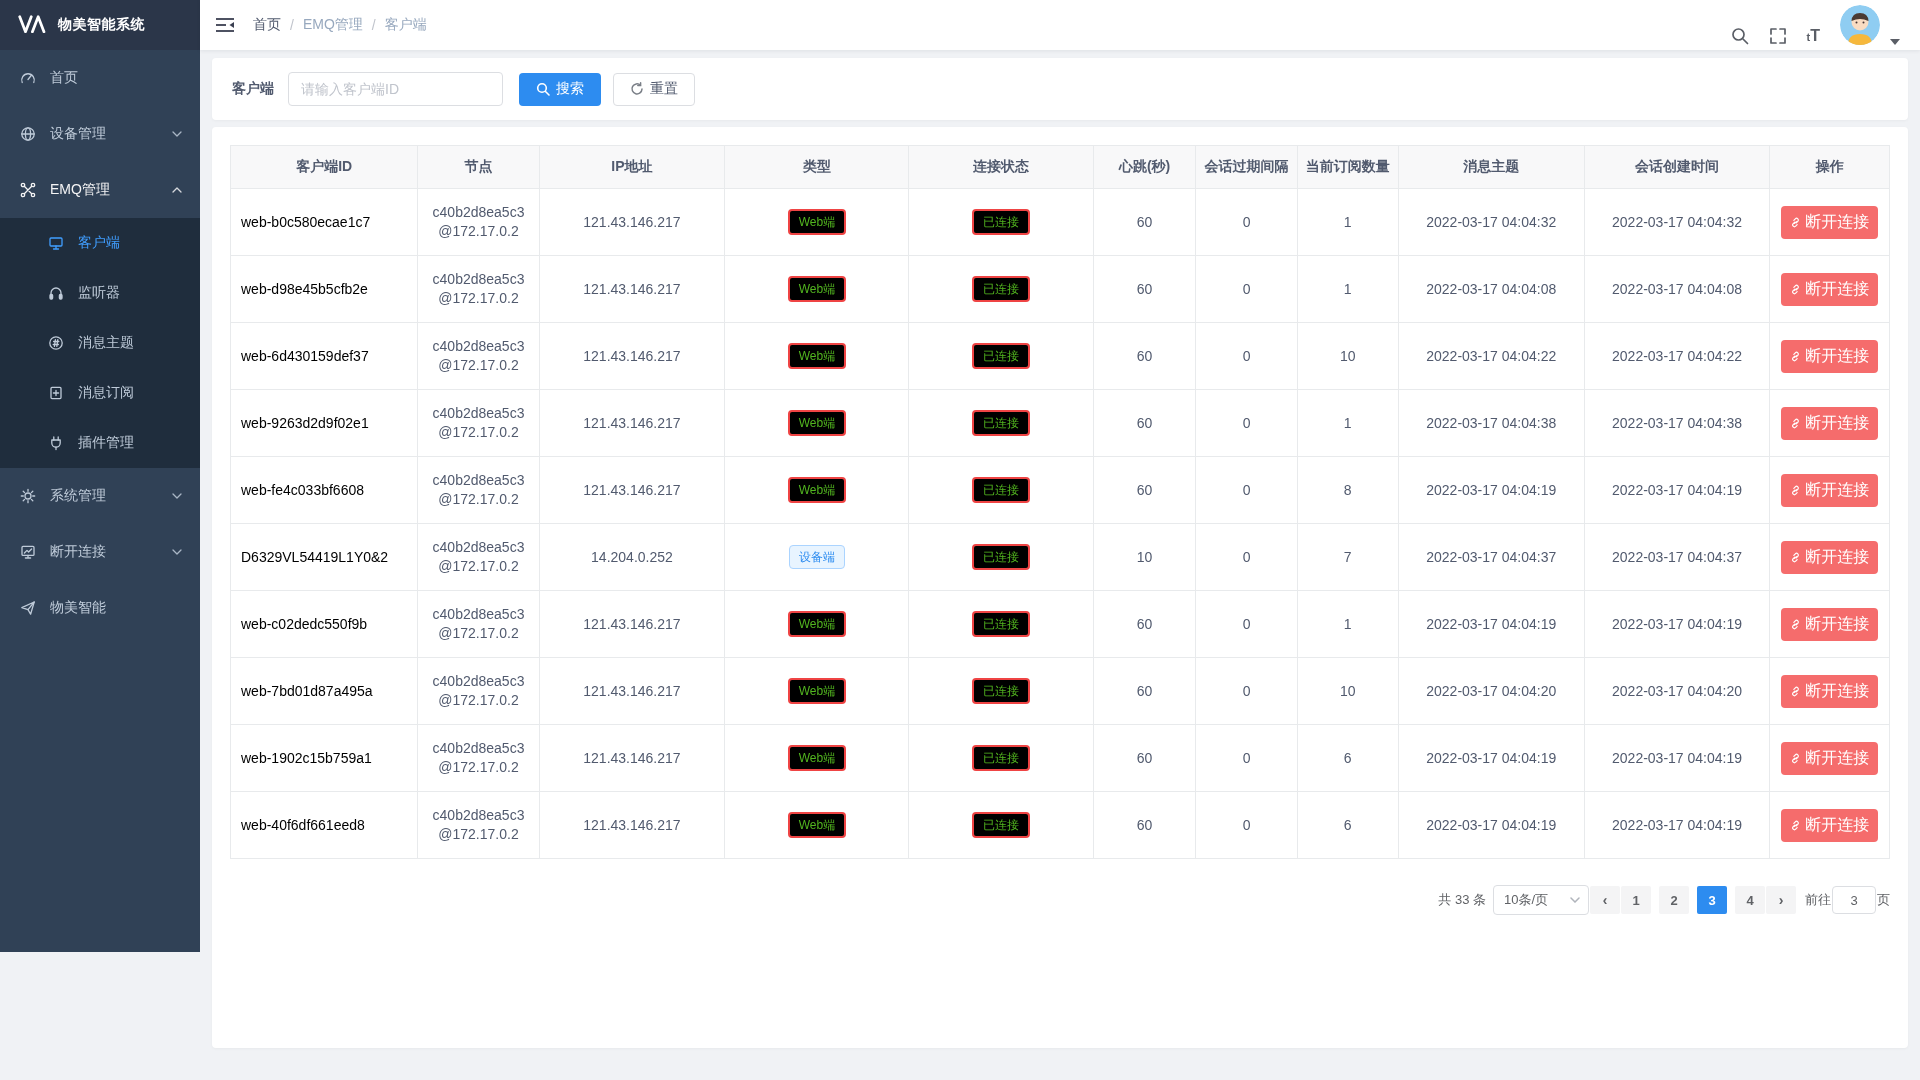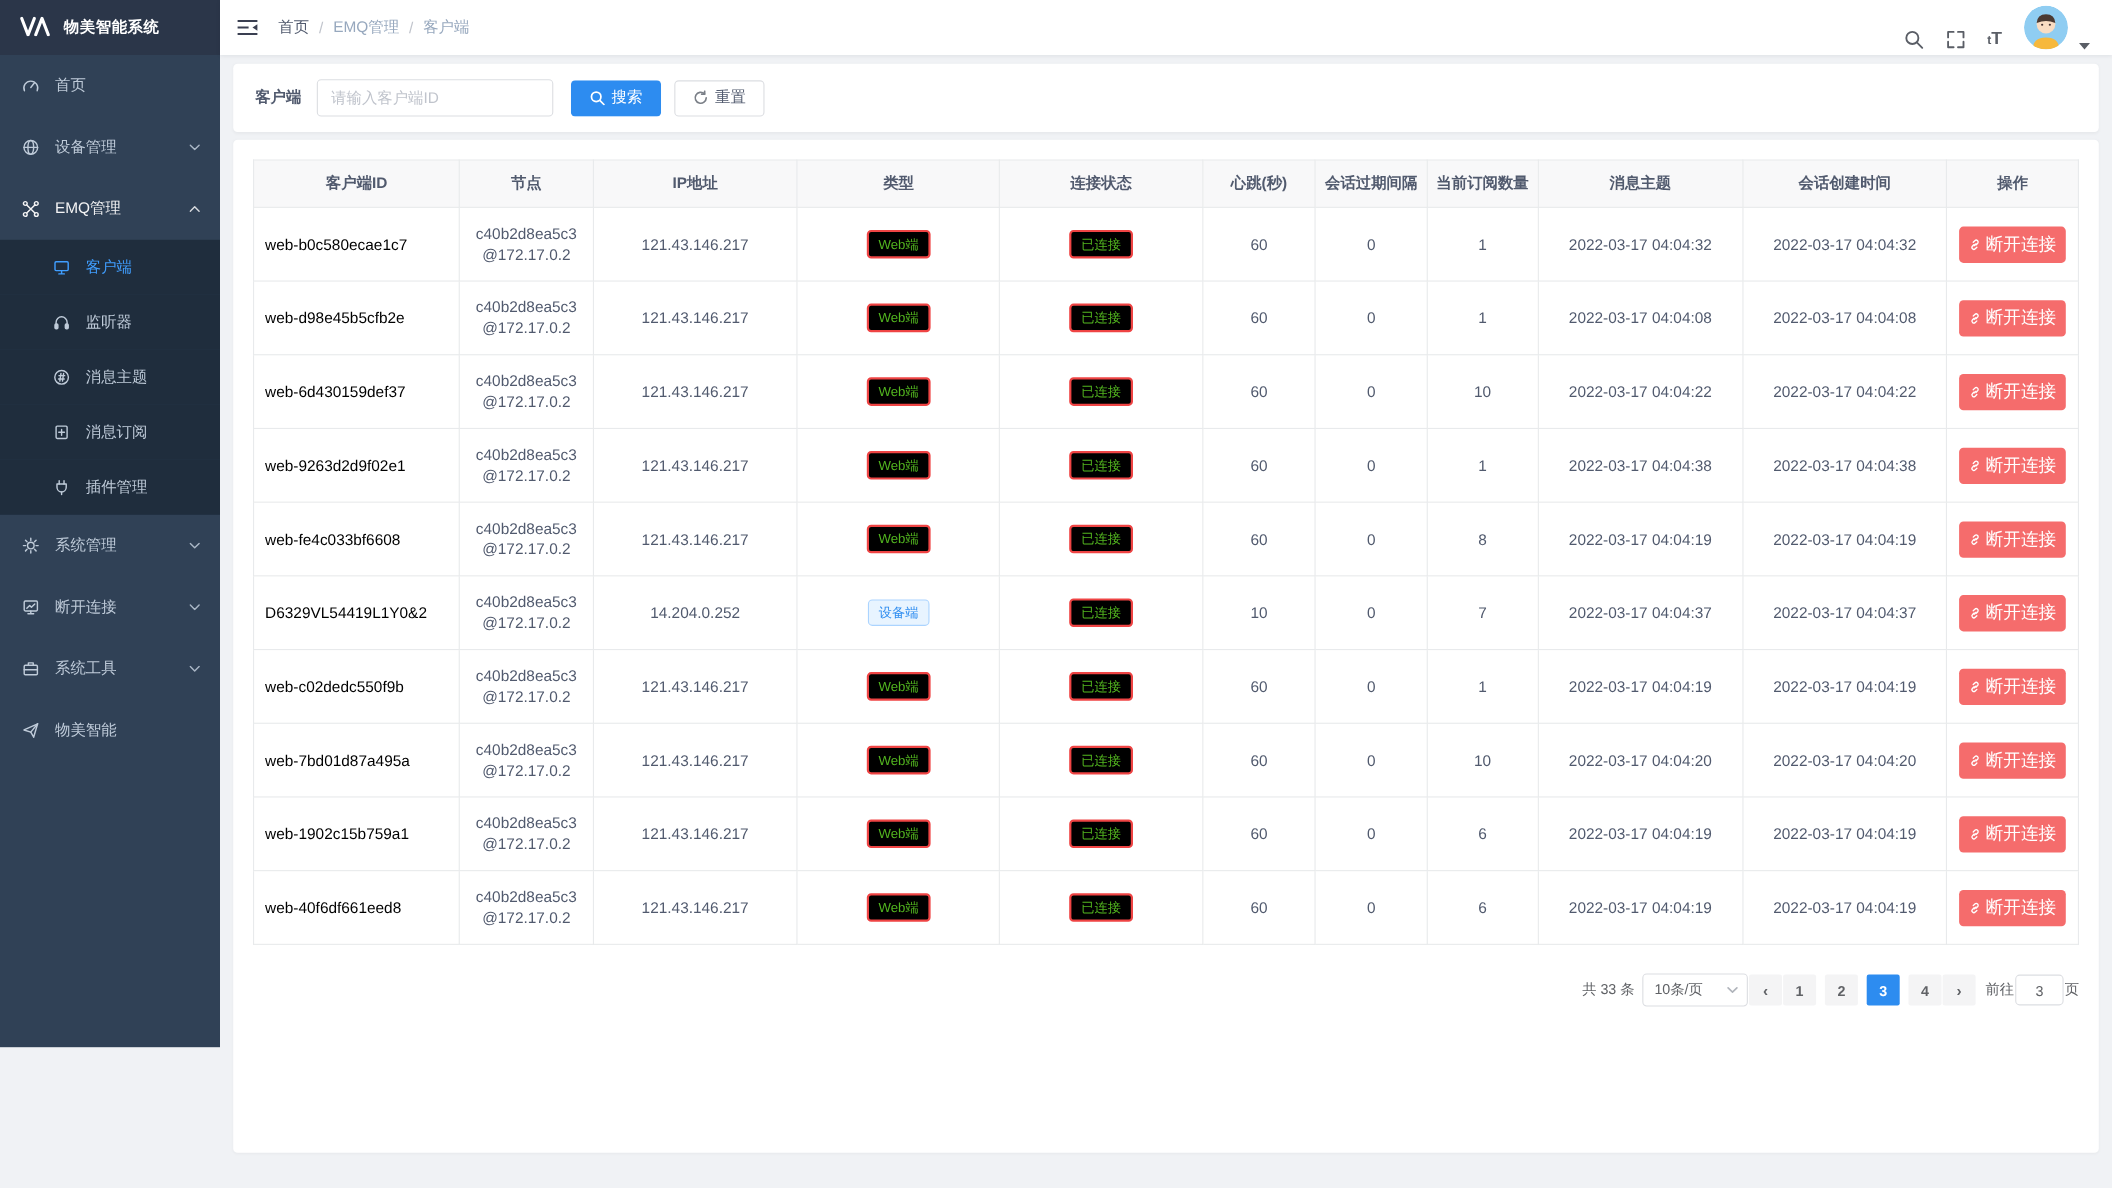--- a/index.html
+++ b/index.html
@@ -206,35 +206,20 @@
         </div>
         <div class="menu-item">
           <span class="mi-icon">
             <svg viewBox="0 0 16 16" fill="none" stroke="currentColor" stroke-width="1.3" stroke-linecap="round" stroke-linejoin="round">
               <rect x="2" y="2.4" width="12" height="9" rx="1"></rect>
               <path d="M4.4 9 L7 6.4 L8.6 8 L11.6 5"></path>
               <path d="M8 11.4 V14 M5.4 14 H10.6"></path>
             </svg>
           </span>
           <span class="mi-label">断开连接</span>
-          <span class="chev down">
-            <svg viewBox="0 0 10 6" fill="none" stroke="currentColor" stroke-width="1.3" stroke-linecap="round" stroke-linejoin="round">
-              <path d="M1 1 L5 5 L9 1"></path>
-            </svg>
-          </span>
-        </div>
-        <div class="menu-item">
-          <span class="mi-icon">
-            <svg viewBox="0 0 16 16" fill="none" stroke="currentColor" stroke-width="1.3" stroke-linecap="round" stroke-linejoin="round">
-              <rect x="2" y="4.8" width="12" height="8.6" rx="1"></rect>
-              <path d="M5.8 4.8 V2.6 H10.2 V4.8"></path>
-              <path d="M2 8.8 H14"></path>
-            </svg>
-          </span>
-          <span class="mi-label">系统工具</span>
           <span class="chev down">
             <svg viewBox="0 0 10 6" fill="none" stroke="currentColor" stroke-width="1.3" stroke-linecap="round" stroke-linejoin="round">
               <path d="M1 1 L5 5 L9 1"></path>
             </svg>
           </span>
         </div>
         <div class="menu-item">
           <span class="mi-icon">
             <svg viewBox="0 0 16 16" fill="none" stroke="currentColor" stroke-width="1.3" stroke-linecap="round" stroke-linejoin="round">
               <path d="M1.8 7.6 L14.2 2 L10.6 14.2 L8 9.6 Z"></path>

